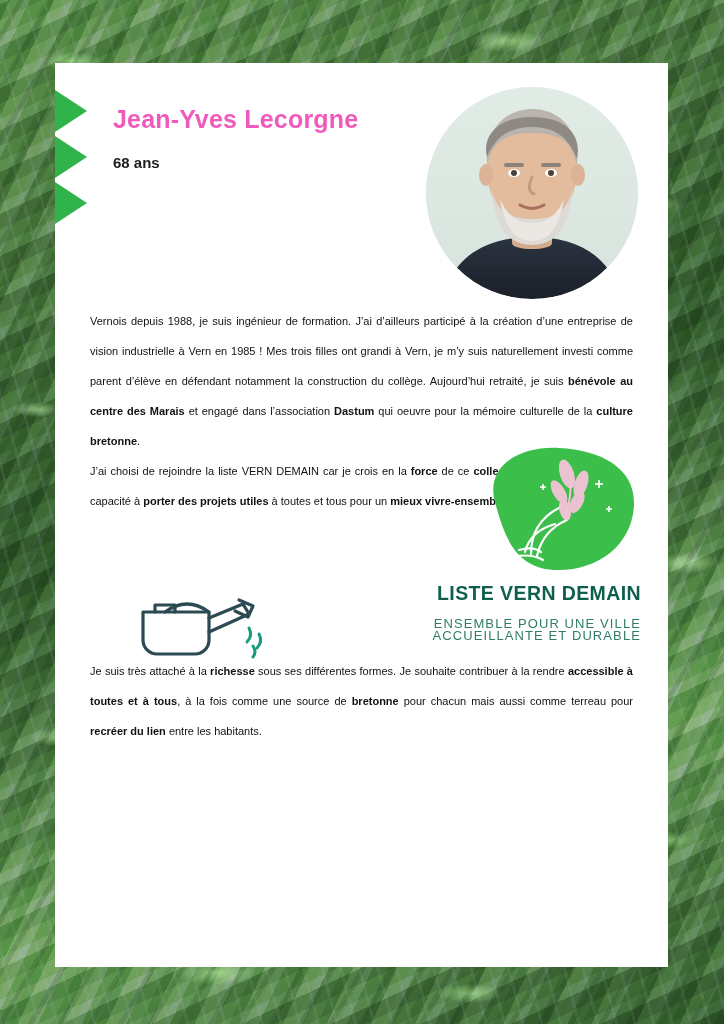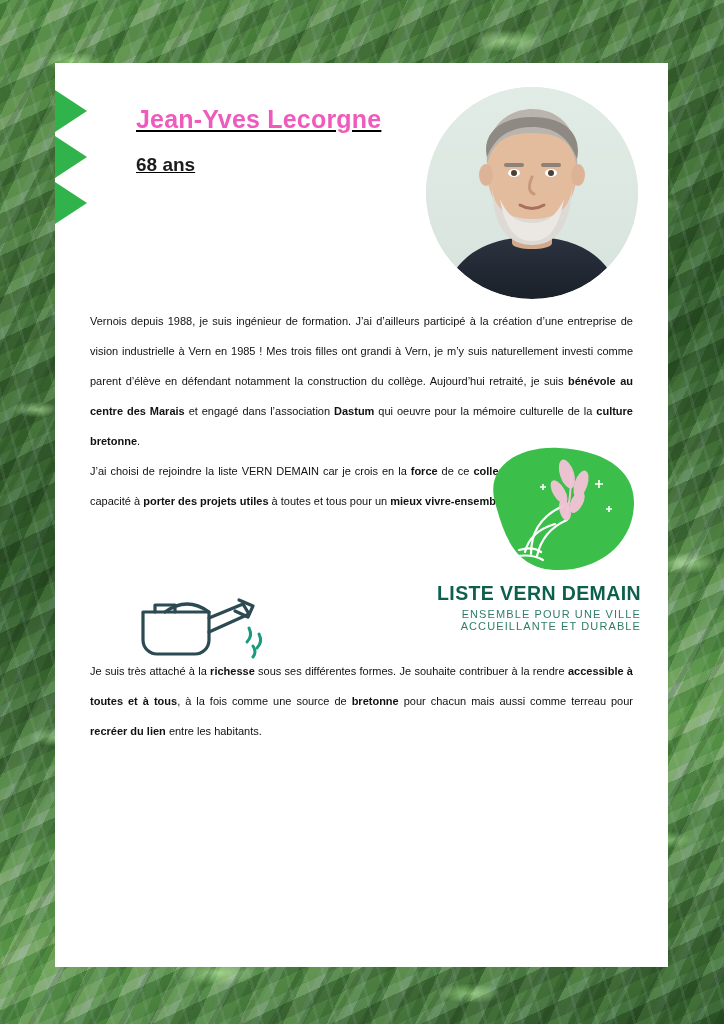--- a/index.html
+++ b/index.html
@@ -64,31 +64,31 @@
   }
   .chev {
     width: 0; height: 0;
     border-top: 21px solid transparent;
     border-bottom: 21px solid transparent;
     border-left: 32px solid #2fb34a;
     margin-bottom: 4px;
   }
   .id-block {
     position: absolute;
-    left: 81px; top: 42px; text-decoration: underline;
+    left: 58px; top: 42px;
   }
   .name {
     font-size: 25px;
     font-weight: bold;
     color: #ee5bbd;
     letter-spacing: .2px;
     margin: 0 0 20px 0;
   }
   .age, .place {
-    font-size: 19px;
+    font-size: 15px;
     font-weight: bold;
     color: #1c1c1c;
     margin: 0 0 22px 0;
   }
   .portrait {
     position: absolute;
     right: 30px; top: 24px;
     width: 212px; height: 212px;
     border-radius: 50%;
     overflow: hidden;
@@ -122,25 +122,25 @@
     text-align: right;
   }
   .logo-title {
     font-size: 19.5px;
     font-weight: bold;
     color: #0f5f4e;
     letter-spacing: .4px;
     margin-top: 4px;
   }
   .logo-sub {
-    font-size: 11px;
+    font-size: 13px;
     color: #2f7d68;
     letter-spacing: 1.1px;
     line-height: 12px;
-    margin-top: 3px;
+    margin-top: 13px;
   }
   .watering {
     position: absolute;
     left: 35px; top: 132px;
   }
   .block-3 { margin-top: 46px; }
 </style>
 </head>
 <body>
 

